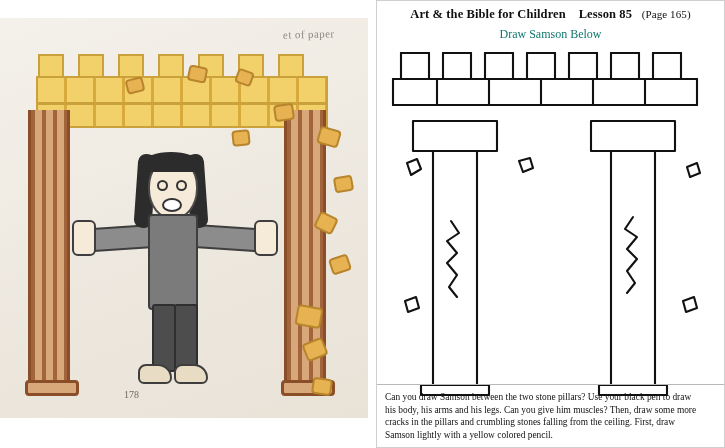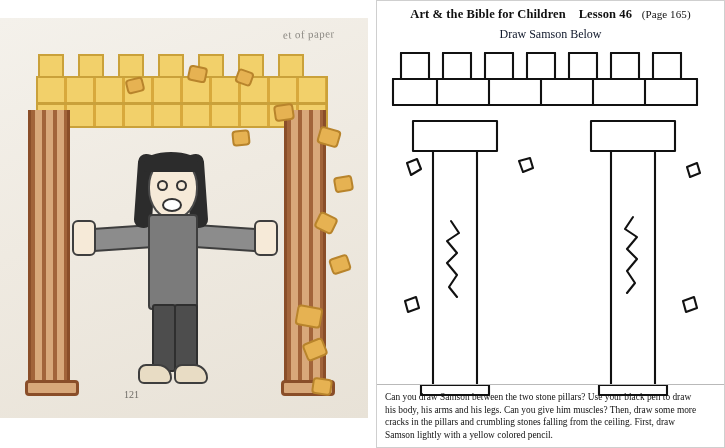--- a/index.html
+++ b/index.html
@@ -206,21 +206,21 @@
     letter-spacing: .1px;
   }
   .ws-header .pg {
     font-weight: normal;
     font-size: 11px;
   }
   .ws-sub {
     text-align: center;
     font-family: "Liberation Serif", serif;
     font-size: 12px;
-    color: #0f172a;
+    color: #0f766e;
     margin-top: 5px;
   }
   .ws-art {
     position: absolute;
     left: 0;
     top: 44px;
     width: 347px;
     height: 352px;
   }
   .ws-instructions {
@@ -290,29 +290,29 @@
       <div class="eye l"></div>
       <div class="eye r"></div>
       <div class="mouth"></div>
       <div class="torso"></div>
       <div class="leg l"></div>
       <div class="leg r"></div>
       <div class="foot l"></div>
       <div class="foot r"></div>
     </div>
 
-    <div class="page-num">121</div>
+    <div class="page-num">178</div>
   </div>
 
   <div class="worksheet">
 
     <div class="ws-header">
       <span>Art &amp; the Bible for Children</span>
       &nbsp;&nbsp;
-      <span>Lesson 46</span>
+      <span>Lesson 85</span>
       &nbsp;
       <span class="pg">(Page 165)</span>
     </div>
 
     <div class="ws-sub">Draw Samson Below</div>
 
     <div class="ws-art">
       <svg width="347" height="352" viewBox="0 0 347 352">
         <g fill="none" stroke="#111" stroke-width="2.1" stroke-linejoin="round" stroke-linecap="round">
 

